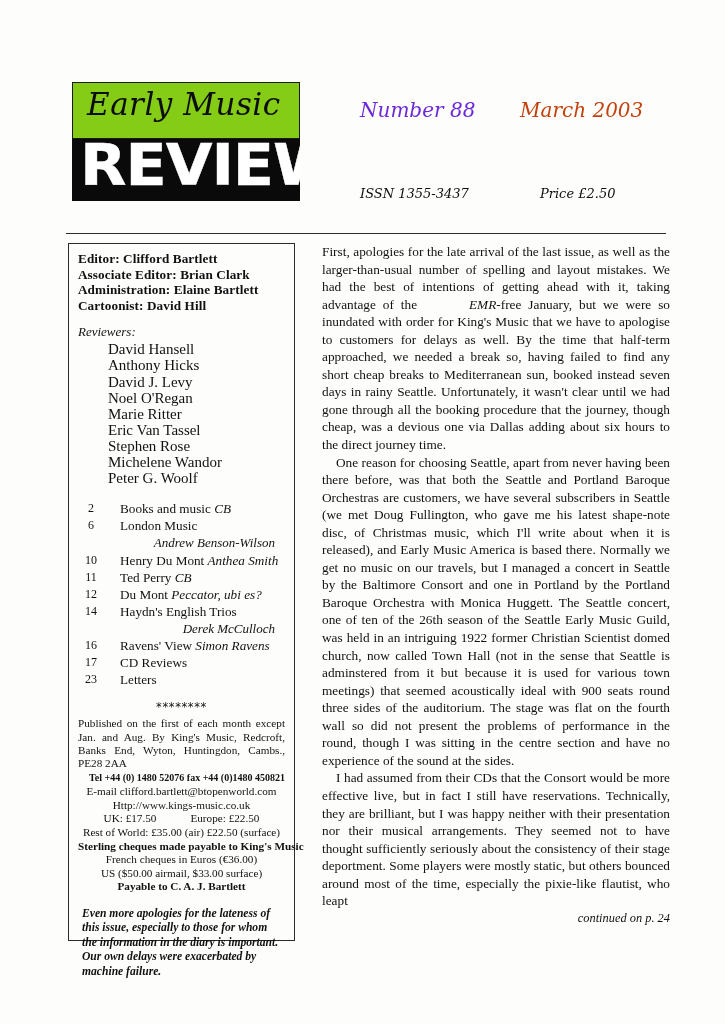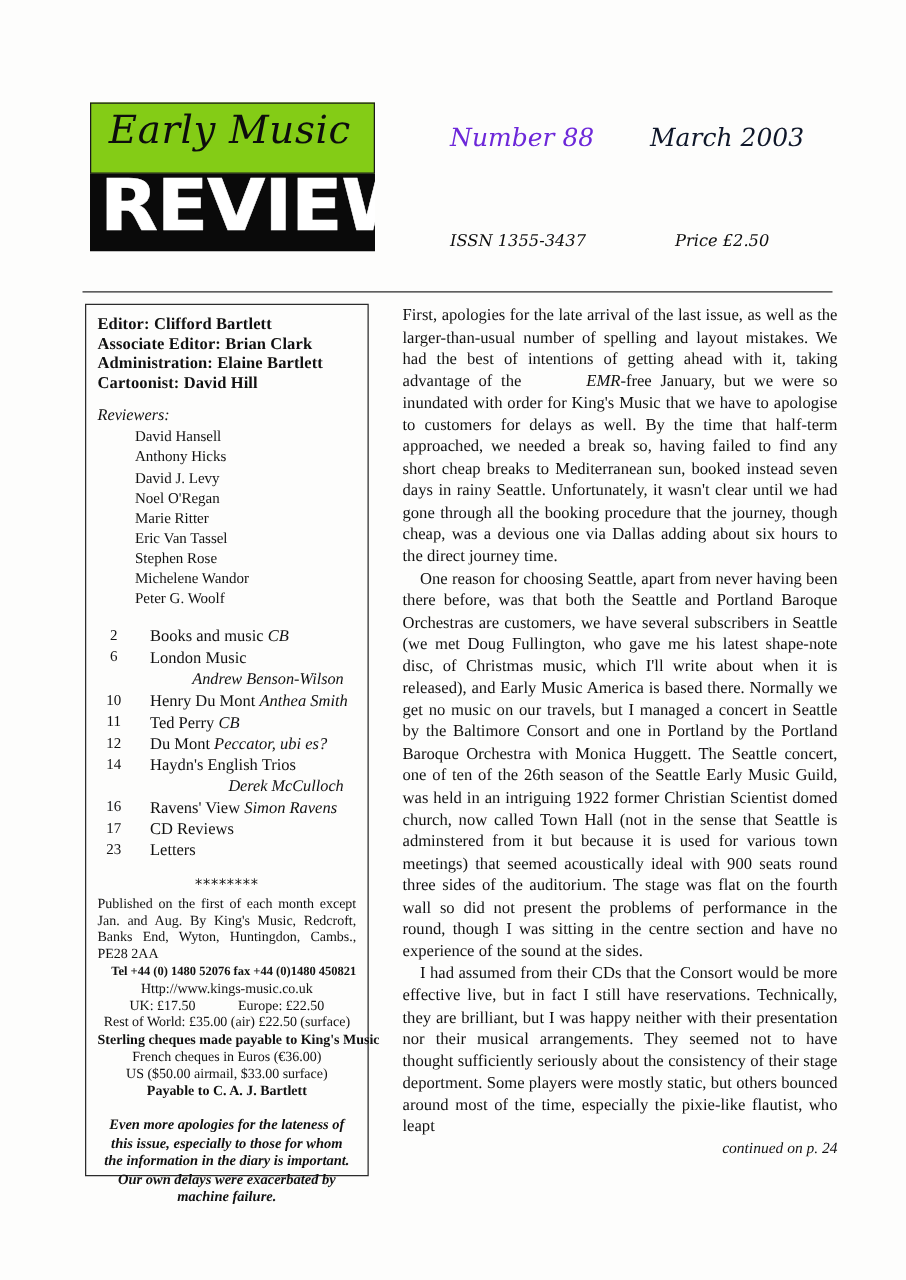--- a/index.html
+++ b/index.html
@@ -76,21 +76,21 @@
     font-size: 20px;
     color: #6d28d9;
     white-space: nowrap;
   }
   .issue-date {
     position: absolute;
     left: 460px; top: 22px;
     font-family: "DejaVu Serif", serif;
     font-style: italic;
     font-size: 20px;
-    color: #0f172a;
+    color: #c2410c;
     white-space: nowrap;
   }
   .issn {
     position: absolute;
     left: 300px; top: 110px;
     font-family: "DejaVu Serif", serif;
     font-style: italic;
     font-size: 13px;
     color: #0d0d0d;
     white-space: nowrap;
@@ -129,21 +129,21 @@
     letter-spacing: 0.1px;
     white-space: nowrap;
   }
   .reviewers-label {
     font-style: italic;
     font-size: 13px;
     margin-top: 11px;
     margin-bottom: 1px;
   }
   .reviewer {
-    font-size: 12px;
+    font-size: 15px;
     line-height: 16.1px;
     padding-left: 30px;
     white-space: nowrap;
   }
 
   
   .contents {
     margin-top: 14px;
   }
   .toc-row {
@@ -212,21 +212,21 @@
     line-height: 13.6px;
   }
 
   
   .apology {
     margin-top: 13px;
     font-style: italic;
     font-weight: bold;
     font-size: 11.6px;
     line-height: 14.4px;
-    text-align: center;
+    text-align: left;
     padding: 0 4px;
   }
 
   
   .right-col {
     position: absolute;
     left: 322px; top: 243px;
     width: 348px; height: 705px;
   }
   .body-par {
@@ -332,20 +332,21 @@
         <span class="toc-page">23</span>
         <span class="toc-title">Letters</span>
       </div>
     </div>
 
     <div class="stars">********</div>
 
     <div class="pub-block">Published on the first of each month except Jan. and Aug. By King's Music, Redcroft, Banks End, Wyton, Huntingdon, Cambs., PE28 2AA</div>
 
     <div class="pub-tel">Tel +44 (0) 1480 52076   fax +44 (0)1480 450821</div>
+    <div class="pub-center">E-mail clifford.bartlett@btopenworld.com</div>
     <div class="pub-center">Http://www.kings-music.co.uk</div>
 
     <div class="two-col-price">
       <span>UK: £17.50</span>
       <span>Europe: £22.50</span>
     </div>
     <div class="pub-center">Rest of World: £35.00 (air) £22.50 (surface)</div>
     <div class="pub-center bold">Sterling cheques made payable to King's Music</div>
     <div class="pub-center">French cheques in Euros (€36.00)</div>
     <div class="pub-center">US ($50.00 airmail, $33.00 surface)</div>

